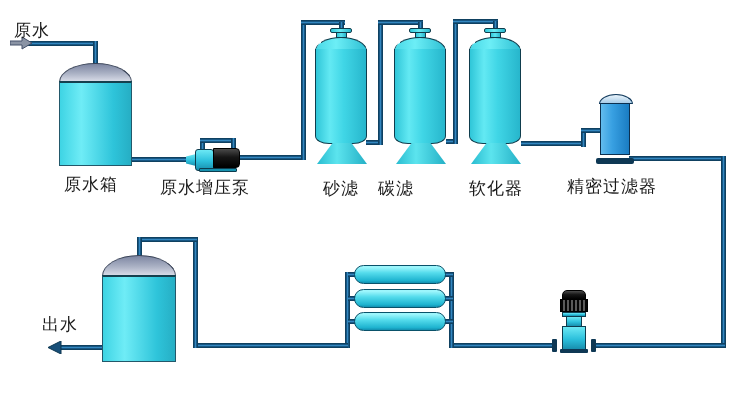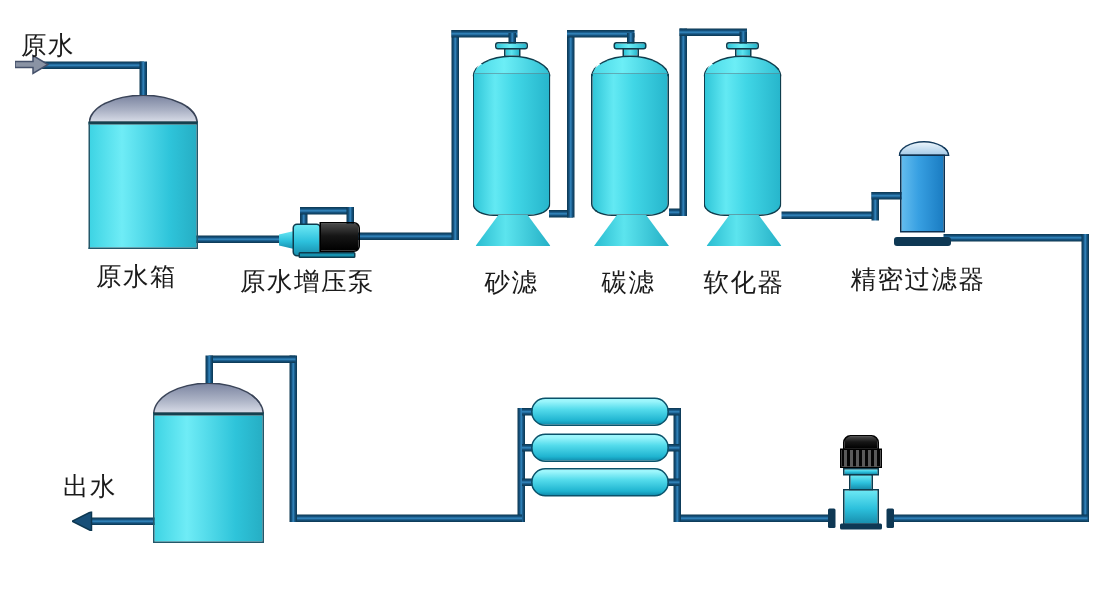--- a/index.html
+++ b/index.html
@@ -173,18 +173,18 @@
 
   <div class="comp" style="left:102px;top:255px;width:74px;height:107px;">
     <div class="part t-dome" style="left:0;top:0;width:74px;height:21px;"></div>
     <div class="part t-body" style="left:0;top:20px;width:74px;height:87px;"></div>
   </div>
 
   <div class="lbl" style="left:32px;top:19px;">原水</div>
   <div class="lbl" style="left:91px;top:173px;">原水箱</div>
   <div class="lbl" style="left:205px;top:176px;">原水增压泵</div>
   <div class="lbl" style="left:341px;top:177px;">砂滤</div>
-  <div class="lbl" style="left:419px;top:177px;text-align:right;">碳滤</div>
+  <div class="lbl" style="left:396px;top:177px;text-align:right;">碳滤</div>
   <div class="lbl" style="left:612px;top:175px;">精密过滤器</div>
   <div class="lbl" style="left:496px;top:177px;">软化器</div>
   <div class="lbl" style="left:60px;top:313px;">出水</div>
 
 </div>
 
 </body></html>

